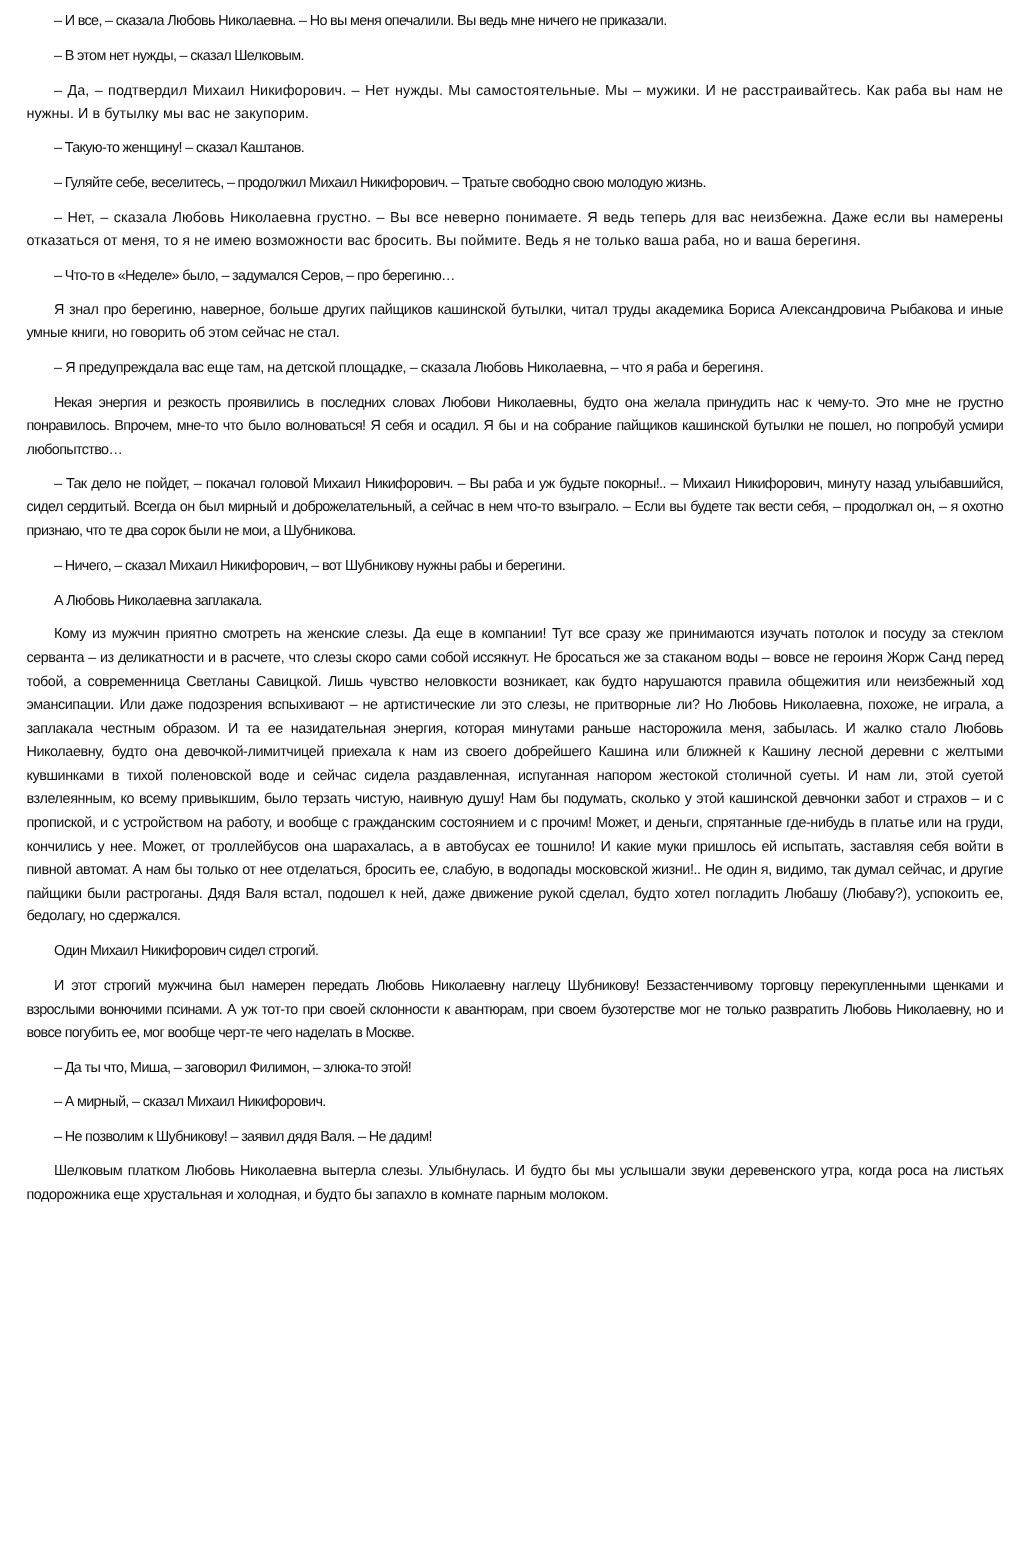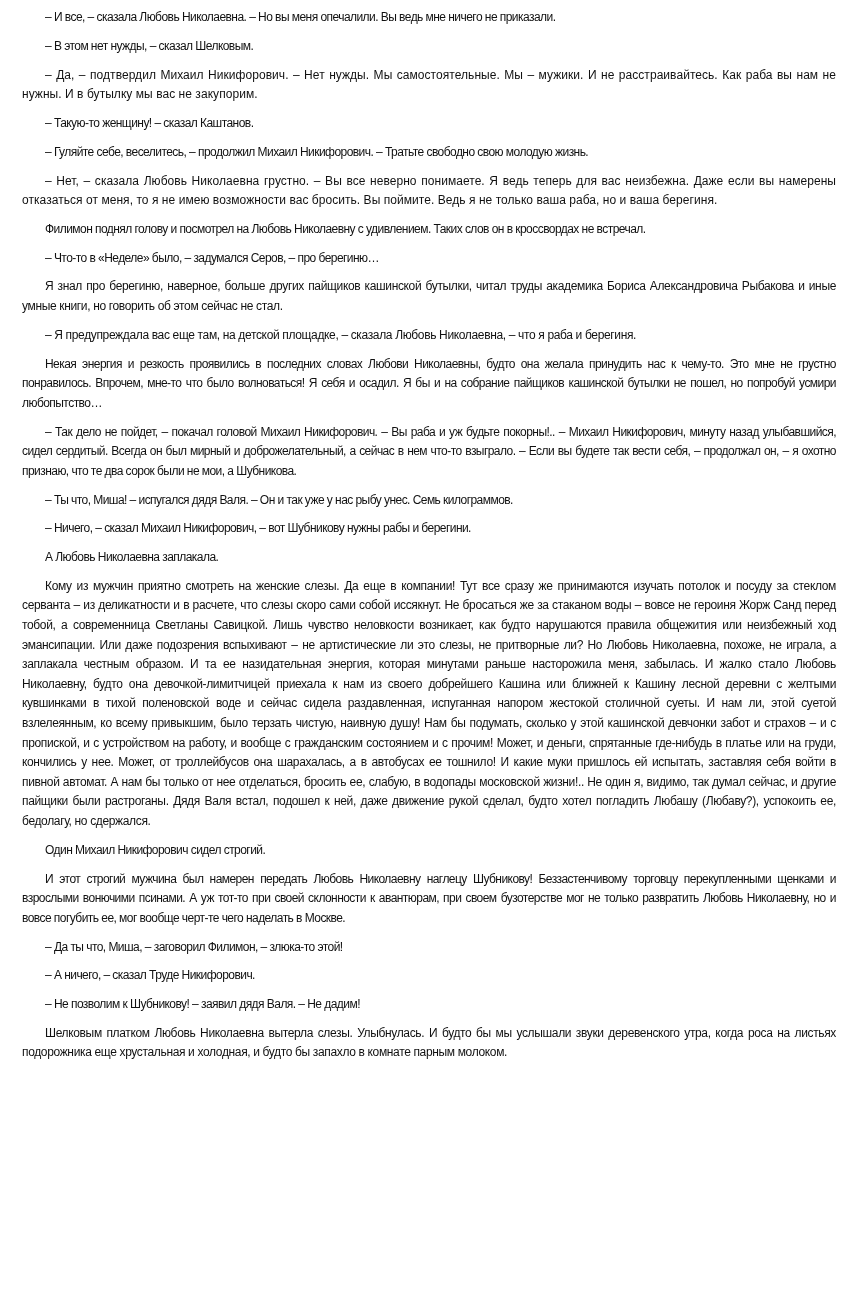--- a/index.html
+++ b/index.html
@@ -40,29 +40,27 @@
 </head>
 <body>
 
 <div class="page">
   <p class="para condensed">– И все, – сказала Любовь Николаевна. – Но вы меня опечалили. Вы ведь мне ничего не приказали.</p>
   <p class="para condensed">– В этом нет нужды, – сказал Шелковым.</p>
   <p class="para wide">– Да, – подтвердил Михаил Никифорович. – Нет нужды. Мы самостоятельные. Мы – мужики. И не расстраивайтесь. Как раба вы нам не нужны. И в бутылку мы вас не закупорим.</p>
   <p class="para condensed">– Такую-то женщину! – сказал Каштанов.</p>
   <p class="para condensed">– Гуляйте себе, веселитесь, – продолжил Михаил Никифорович. – Тратьте свободно свою молодую жизнь.</p>
   <p class="para wide">– Нет, – сказала Любовь Николаевна грустно. – Вы все неверно понимаете. Я ведь теперь для вас неизбежна. Даже если вы намерены отказаться от меня, то я не имею возможности вас бросить. Вы поймите. Ведь я не только ваша раба, но и ваша берегиня.</p>
-  <p class="para condensed">Филимон поднял голову и посмотрел на Любовь Николаевну с удивлением. Таких слов он в кроссвордах не встречал.</p>
   <p class="para condensed">– Что-то в «Неделе» было, – задумался Серов, – про берегиню…</p>
   <p class="para">Я знал про берегиню, наверное, больше других пайщиков кашинской бутылки, читал труды академика Бориса Александровича Рыбакова и иные умные книги, но говорить об этом сейчас не стал.</p>
   <p class="para">– Я предупреждала вас еще там, на детской площадке, – сказала Любовь Николаевна, – что я раба и берегиня.</p>
   <p class="para condensed">Некая энергия и резкость проявились в последних словах Любови Николаевны, будто она желала принудить нас к чему-то. Это мне не грустно понравилось. Впрочем, мне-то что было волноваться! Я себя и осадил. Я бы и на собрание пайщиков кашинской бутылки не пошел, но попробуй усмири любопытство…</p>
   <p class="para condensed">– Так дело не пойдет, – покачал головой Михаил Никифорович. – Вы раба и уж будьте покорны!.. – Михаил Никифорович, минуту назад улыбавшийся, сидел сердитый. Всегда он был мирный и доброжелательный, а сейчас в нем что-то взыграло. – Если вы будете так вести себя, – продолжал он, – я охотно признаю, что те два сорок были не мои, а Шубникова.</p>
-  <p class="para condensed">– Ты что, Миша! – испугался дядя Валя. – Он и так уже у нас рыбу унес. Семь килограммов.</p>
   <p class="para condensed">– Ничего, – сказал Михаил Никифорович, – вот Шубникову нужны рабы и берегини.</p>
   <p class="para condensed">А Любовь Николаевна заплакала.</p>
   <p class="para">Кому из мужчин приятно смотреть на женские слезы. Да еще в компании! Тут все сразу же принимаются изучать потолок и посуду за стеклом серванта – из деликатности и в расчете, что слезы скоро сами собой иссякнут. Не бросаться же за стаканом воды – вовсе не героиня Жорж Санд перед тобой, а современница Светланы Савицкой. Лишь чувство неловкости возникает, как будто нарушаются правила общежития или неизбежный ход эмансипации. Или даже подозрения вспыхивают – не артистические ли это слезы, не притворные ли? Но Любовь Николаевна, похоже, не играла, а заплакала честным образом. И та ее назидательная энергия, которая минутами раньше насторожила меня, забылась. И жалко стало Любовь Николаевну, будто она девочкой-лимитчицей приехала к нам из своего добрейшего Кашина или ближней к Кашину лесной деревни с желтыми кувшинками в тихой поленовской воде и сейчас сидела раздавленная, испуганная напором жестокой столичной суеты. И нам ли, этой суетой взлелеянным, ко всему привыкшим, было терзать чистую, наивную душу! Нам бы подумать, сколько у этой кашинской девчонки забот и страхов – и с пропиской, и с устройством на работу, и вообще с гражданским состоянием и с прочим! Может, и деньги, спрятанные где-нибудь в платье или на груди, кончились у нее. Может, от троллейбусов она шарахалась, а в автобусах ее тошнило! И какие муки пришлось ей испытать, заставляя себя войти в пивной автомат. А нам бы только от нее отделаться, бросить ее, слабую, в водопады московской жизни!.. Не один я, видимо, так думал сейчас, и другие пайщики были растроганы. Дядя Валя встал, подошел к ней, даже движение рукой сделал, будто хотел погладить Любашу (Любаву?), успокоить ее, бедолагу, но сдержался.</p>
   <p class="para condensed">Один Михаил Никифорович сидел строгий.</p>
   <p class="para condensed">И этот строгий мужчина был намерен передать Любовь Николаевну наглецу Шубникову! Беззастенчивому торговцу перекупленными щенками и взрослыми вонючими псинами. А уж тот-то при своей склонности к авантюрам, при своем бузотерстве мог не только развратить Любовь Николаевну, но и вовсе погубить ее, мог вообще черт-те чего наделать в Москве.</p>
   <p class="para condensed">– Да ты что, Миша, – заговорил Филимон, – злюка-то этой!</p>
-  <p class="para condensed">– А ничего, – сказал Труде Никифорович.</p>
+  <p class="para condensed">– А мирный, – сказал Михаил Никифорович.</p>
   <p class="para condensed">– Не позволим к Шубникову! – заявил дядя Валя. – Не дадим!</p>
   <p class="para">Шелковым платком Любовь Николаевна вытерла слезы. Улыбнулась. И будто бы мы услышали звуки деревенского утра, когда роса на листьях подорожника еще хрустальная и холодная, и будто бы запахло в комнате парным молоком.</p>
 </div>
 
 </body></html>

